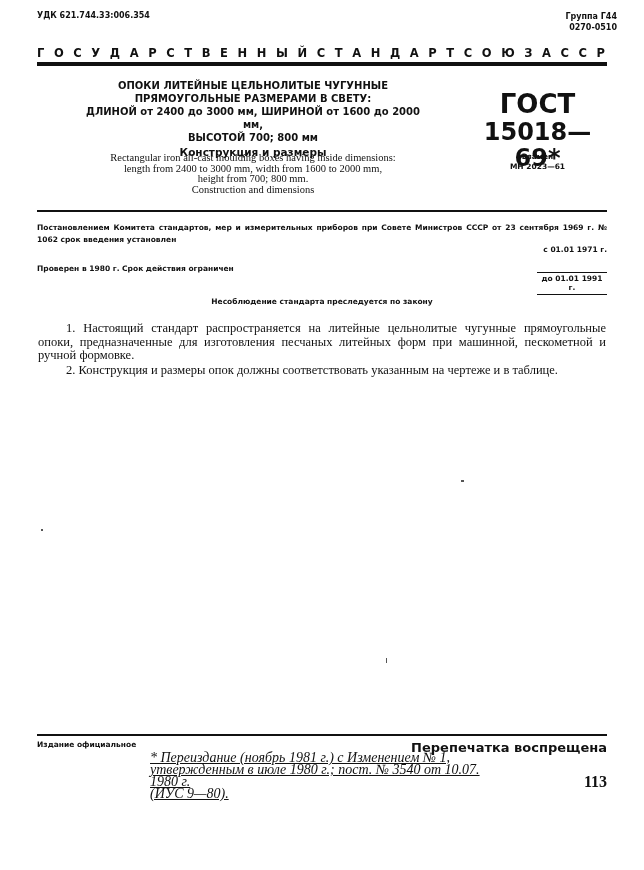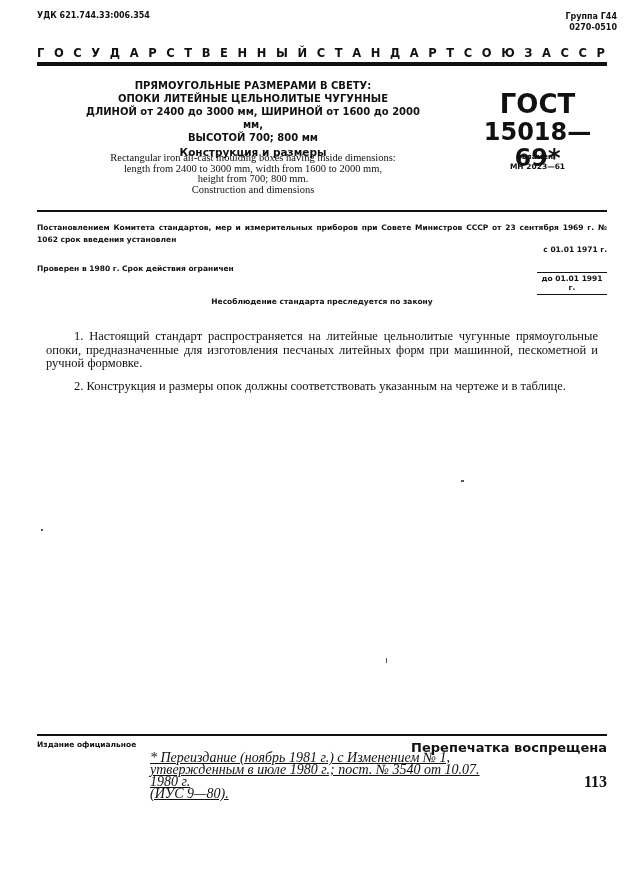--- a/index.html
+++ b/index.html
@@ -26,21 +26,21 @@
   .rule-mid { left: 37px; top: 210px; width: 570px; height: 2px; background: #111; }
 
   .decree { left: 37px; top: 222px; width: 570px; font-size: 7.5px; line-height: 12px; text-align: justify; }
   .date-from { right: 37px; top: 245px; font-size: 7.5px; padding-bottom: 18px; border-bottom: 1.5px solid #111; width: 70px; text-align: right; }
   .checked { left: 37px; top: 264px; font-size: 7.5px; }
   .date-to { right: 37px; top: 274px; font-size: 7.5px; padding-bottom: 2px; border-bottom: 1.5px solid #111; width: 70px; text-align: center; }
 
   .law { left: 37px; top: 297px; width: 570px; text-align: center; font-size: 7.5px; }
 
   .body-text { left: 37px; top: 321px; width: 570px; font-size: 12.5px; line-height: 13.5px; text-align: justify; }
-  .body-text p { margin: 9px; text-indent: 28px; }
+  .body-text p { margin: 1px; text-indent: 28px; }
 
   .rule-bottom { left: 37px; top: 734px; width: 570px; height: 2px; background: #111; }
   .edition { left: 37px; top: 740px; font-size: 7.5px; }
   .reprint { right: 37px; top: 740px; font-size: 13px; }
   .footnote { left: 150px; top: 752px; width: 345px; text-align: left; font-size: 14px; line-height: 12px; font-style: italic; text-decoration: underline; }
   .page-num { right: 37px; top: 773px; font-size: 16px; font-weight: bold; }
 
   .speck { position: absolute; background: #555; }
 </style>
 </head>
@@ -54,22 +54,22 @@
 
 <div class="abs sans banner">
   <span style="letter-spacing:9.6px">ГОСУДАРСТВЕННЫЙ</span>
   <span style="letter-spacing:9.6px">СТАНДАРТ</span>
   <span style="letter-spacing:9.6px">СОЮЗА</span>
   <span style="letter-spacing:9.6px">ССР</span>
 </div>
 <div class="abs rule-thick"></div>
 
 <div class="abs sans title-block">
+  <div>ОПОКИ ЛИТЕЙНЫЕ ЦЕЛЬНОЛИТЫЕ ЧУГУННЫЕ</div>
   <div>ПРЯМОУГОЛЬНЫЕ РАЗМЕРАМИ В СВЕТУ:</div>
-  <div>ОПОКИ ЛИТЕЙНЫЕ ЦЕЛЬНОЛИТЫЕ ЧУГУННЫЕ</div>
   <div>ДЛИНОЙ от 2400 до 3000 мм, ШИРИНОЙ от 1600 до 2000 мм,</div>
   <div>ВЫСОТОЙ 700; 800 мм</div>
   <div class="sub">Конструкция и размеры</div>
 </div>
 
 <div class="abs serif en-block">
   <div>Rectangular iron all-cast moulding boxes having inside dimensions:</div>
   <div>length from 2400 to 3000 mm, width from 1600 to 2000 mm,</div>
   <div>height from 700; 800 mm.</div>
   <div>Construction and dimensions</div>

